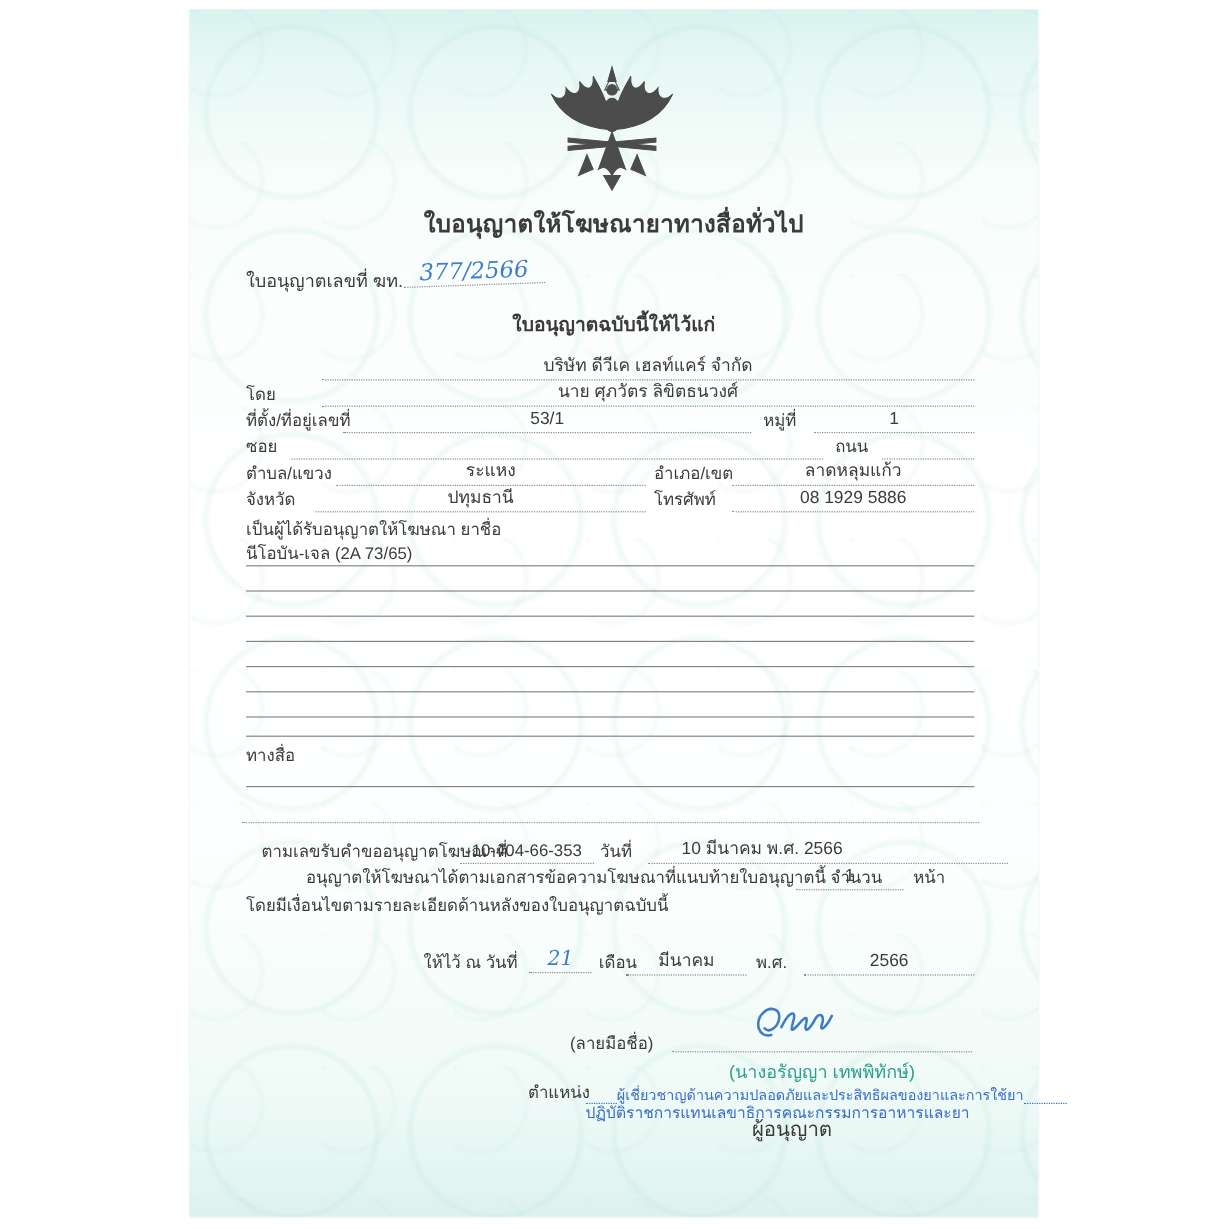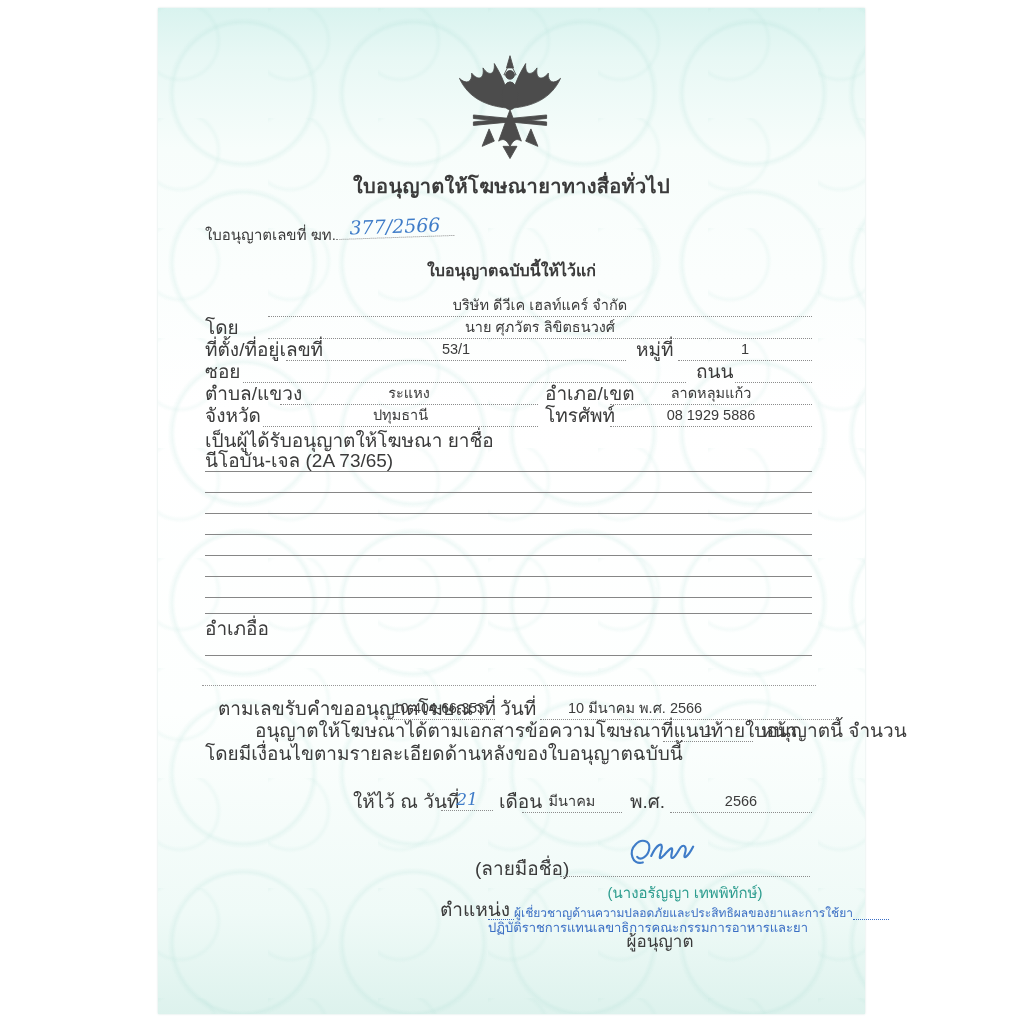--- a/index.html
+++ b/index.html
@@ -6,21 +6,21 @@
     font-family:"Liberation Sans","DejaVu Sans",sans-serif;color:#3b3b3b;}
   .canvas{position:relative;width:1024px;height:1024px;background:#ffffff;}
   .scan-page{position:absolute;left:158px;top:8px;width:707px;height:1006px;
     background:linear-gradient(180deg,#d9f3ef 0%,#e8f8f5 5%,#f7fdfb 14%,#ffffff 40%,#fdfffe 70%,#effaf7 90%,#ddf2ed 100%);
     box-shadow:0 0 2px rgba(150,190,185,.4);}
   .scan-page::before{content:"";position:absolute;inset:0;pointer-events:none;opacity:.55;
     background-image:radial-gradient(circle at 50% 50%, rgba(160,215,205,0) 56%, rgba(160,215,205,.28) 59%, rgba(160,215,205,0) 63%),
                      radial-gradient(circle at 20% 30%, rgba(160,215,205,0) 30%, rgba(160,215,205,.18) 33%, rgba(160,215,205,0) 36%);
     background-size:170px 170px,110px 110px;}
   .abs{position:absolute;}
-  .lbl{position:absolute;font-size:19px;line-height:20px;white-space:nowrap;}
+  .lbl{position:absolute;font-size:14px;line-height:20px;white-space:nowrap;}
   .seg{position:absolute;height:20px;line-height:19px;border-bottom:1.5px dotted #8c8c8c;
     text-align:center;font-size:14.5px;white-space:nowrap;}
   .seg.solidline{border-bottom:1.5px solid #6e6e6e;}
   .rule{position:absolute;height:0;border-top:1.8px solid #868686;}
   .dotrule{position:absolute;height:0;border-top:1.5px dotted #979797;}
   .title{position:absolute;left:0;right:0;text-align:center;font-size:20px;font-weight:bold;letter-spacing:.3px;}
   .h2{position:absolute;left:0;right:0;text-align:center;font-size:16px;font-weight:bold;}
   .hand{color:#3f7cc8;font-family:"DejaVu Serif","Liberation Serif",serif;font-style:italic;}
   .stamp-teal{color:#2e9d8f;}
   .stamp-blue{color:#3a6ec4;}
@@ -87,21 +87,21 @@
 
     <div class="rule" style="left:47px;top:463px;width:607px;"></div>
     <div class="rule" style="left:47px;top:484px;width:607px;"></div>
     <div class="rule" style="left:47px;top:505px;width:607px;"></div>
     <div class="rule" style="left:47px;top:526px;width:607px;"></div>
     <div class="rule" style="left:47px;top:547px;width:607px;"></div>
     <div class="rule" style="left:47px;top:568px;width:607px;"></div>
     <div class="rule" style="left:47px;top:589px;width:607px;"></div>
     <div class="rule" style="left:47px;top:605px;width:607px;"></div>
 
-    <span class="lbl" style="left:47px;top:611px;">อำเภอื่อ</span>
+    <span class="lbl" style="left:47px;top:611px;">ทางสื่อ</span>
 
     <div class="rule" style="left:47px;top:647px;width:607px;"></div>
     <div class="dotrule" style="left:44px;top:677px;width:614px;"></div>
 
     <span class="lbl" style="left:60px;top:691px;">ตามเลขรับคำขออนุญาตโฆษณาที่</span>
     <div class="seg" style="left:225px;top:691px;width:112px;font-size:14px;">10-404-66-353</div>
     <span class="lbl" style="left:342px;top:691px;">วันที่</span>
     <div class="seg" style="left:382px;top:691px;width:272px;text-align:left;padding-left:28px;">10 มีนาคม พ.ศ. 2566</div>
 
     <span class="lbl" style="left:97px;top:713px;">อนุญาตให้โฆษณาได้ตามเอกสารข้อความโฆษณาที่แนบท้ายใบอนุญาตนี้  จำนวน</span>

